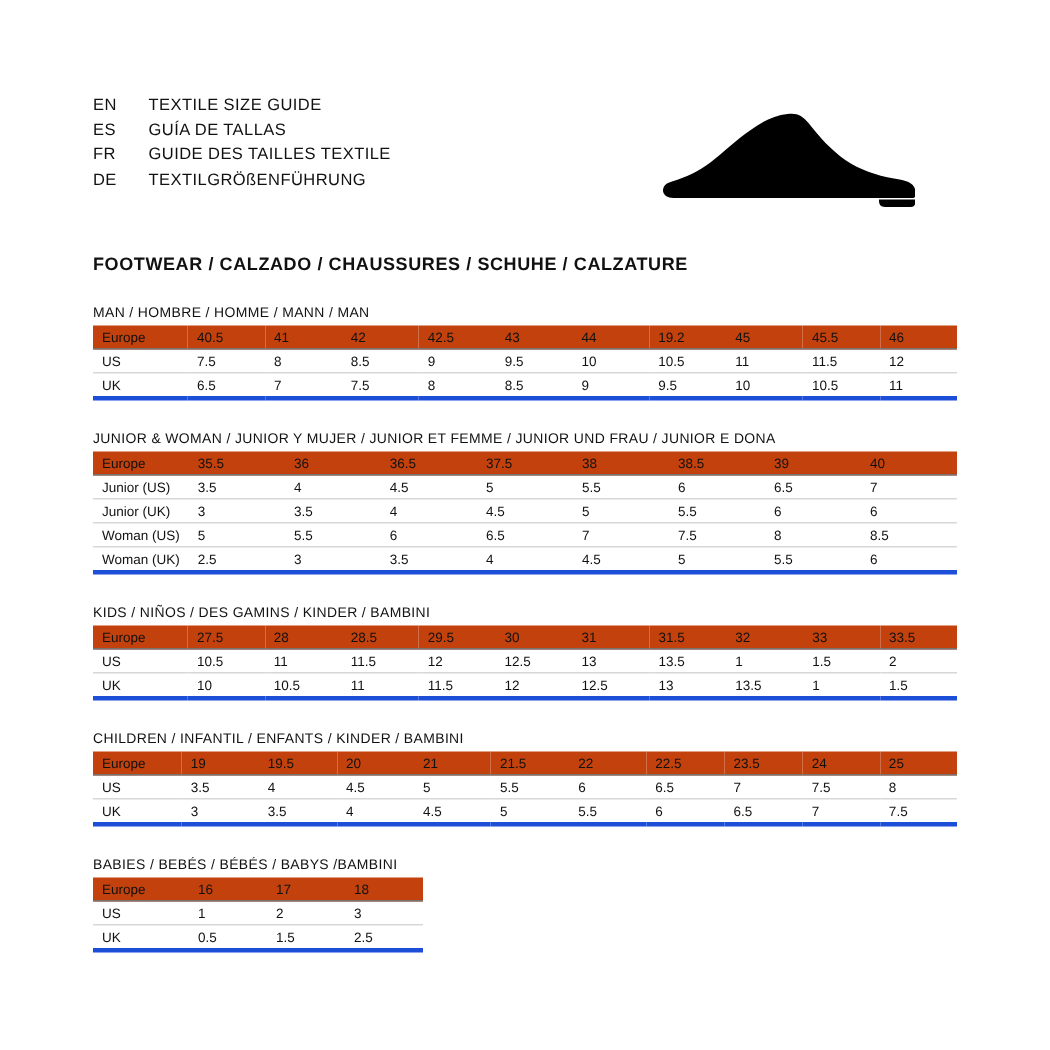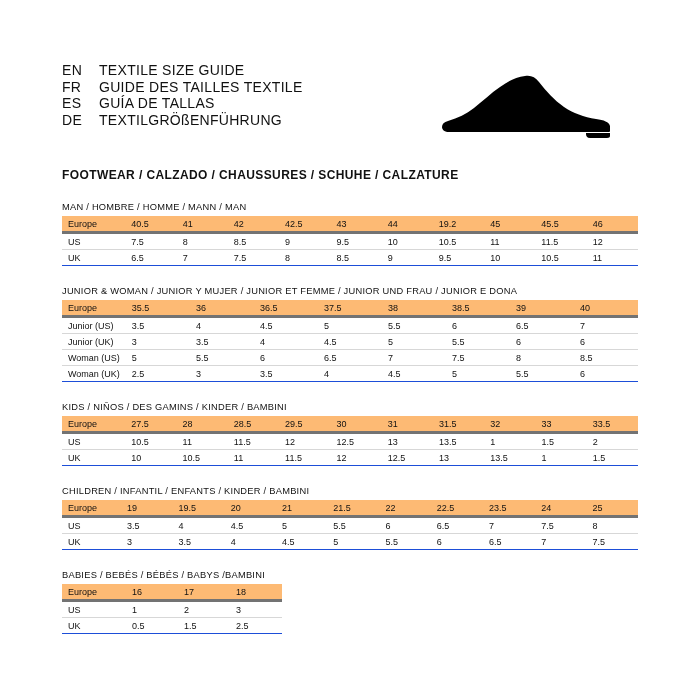--- a/index.html
+++ b/index.html
@@ -26,21 +26,21 @@
   .header {
     display: flex;
     align-items: flex-start;
     justify-content: space-between;
   }
   .lang-block {
     display: block;
   }
   .lang-row {
     display: flex;
-    font-size: 14px;
+    font-size: 11px;
     line-height: 16.5px;
     letter-spacing: 0.3px;
     color: #111;
   }
   .lang-code {
     width: 37px;
     flex: 0 0 37px;
   }
   .lang-title {
     white-space: nowrap;
@@ -79,48 +79,48 @@
     color: #111;
   }
   table.size-table td {
     height: 15px;
     padding: 0 0 0 6px;
     border-bottom: 1px solid #d7d7d7;
     white-space: nowrap;
     vertical-align: middle;
   }
   table.size-table tr.head-row td {
-    background: #fdba74;
-    border-bottom: 3px solid #737373;
+    background: #c2410c;
+    border-bottom: 1px solid #737373;
   }
   table.size-table tr:last-child td {
-    border-bottom: 1px solid #1d4ed8;
+    border-bottom: 3px solid #1d4ed8;
   }
   .label-col {
     width: 64px;
   }
 </style>
 </head>
 <body>
 
 <div class="page">
 
   <div class="header">
     <div class="lang-block">
       <div class="lang-row">
         <span class="lang-code">EN</span>
         <span class="lang-title">TEXTILE SIZE GUIDE</span>
       </div>
       <div class="lang-row">
+        <span class="lang-code">ES</span>
+        <span class="lang-title">GUÍA DE TALLAS</span>
+      </div>
+      <div class="lang-row">
         <span class="lang-code">FR</span>
         <span class="lang-title">GUIDE DES TAILLES TEXTILE</span>
-      </div>
-      <div class="lang-row">
-        <span class="lang-code">ES</span>
-        <span class="lang-title">GUÍA DE TALLAS</span>
       </div>
       <div class="lang-row">
         <span class="lang-code">DE</span>
         <span class="lang-title">TEXTILGRÖßENFÜHRUNG</span>
       </div>
     </div>
 
     <div class="shoe-wrap">
       <svg width="180" height="70" viewBox="0 0 180 70" aria-hidden="true">
         <path fill="#000000" d="M13 58 C9 58 6 56 6 53 C6 50 8 48 12 47 C22 44 30 40 38 34

